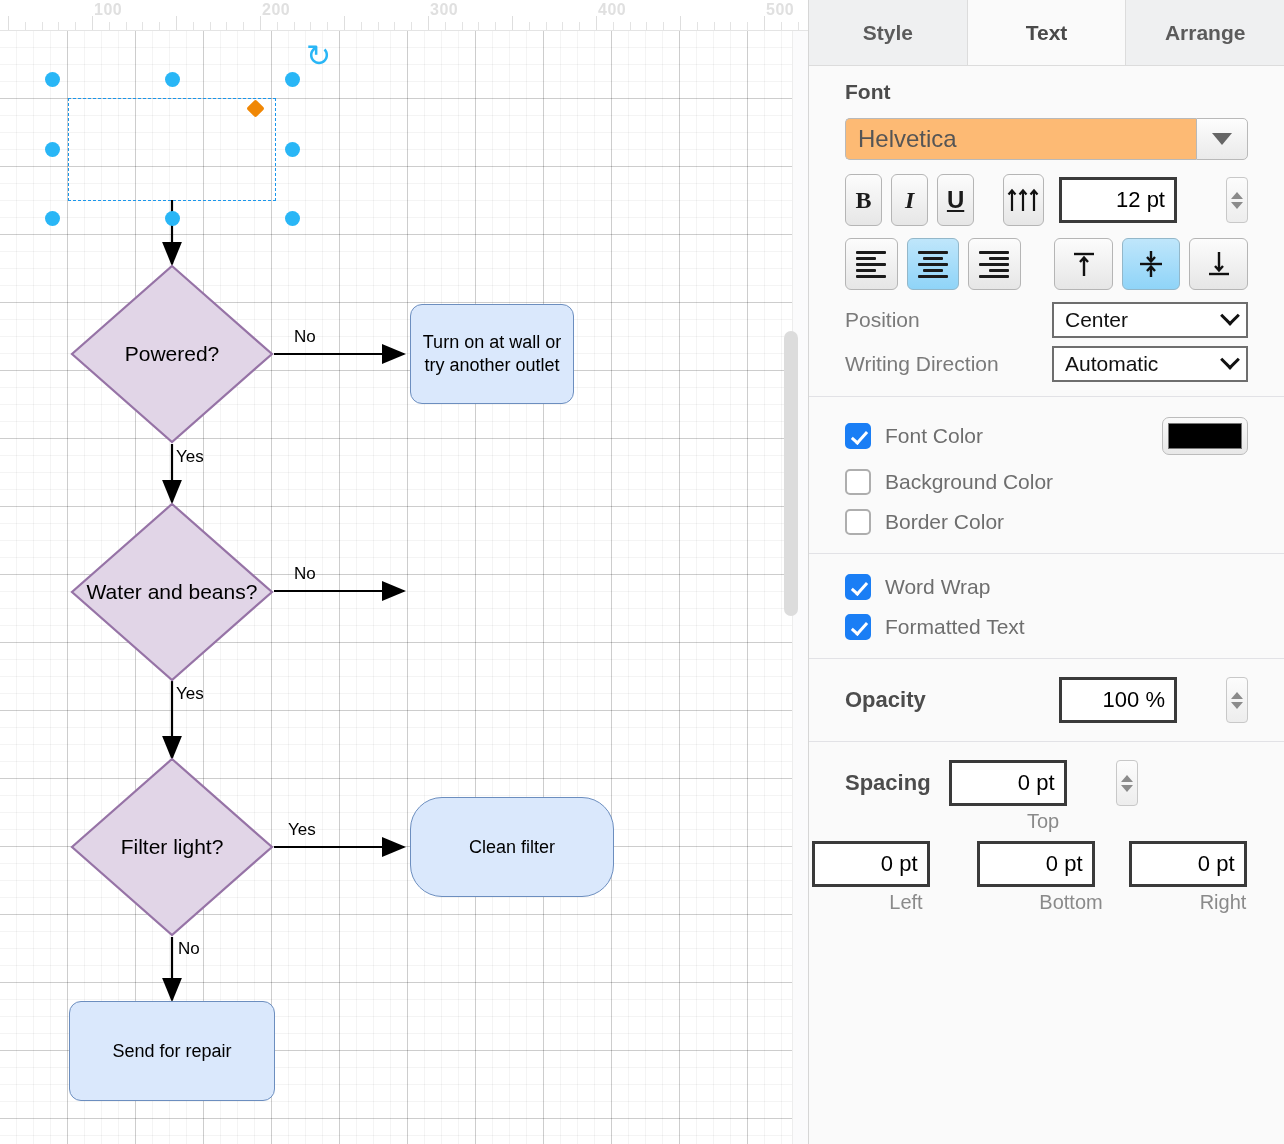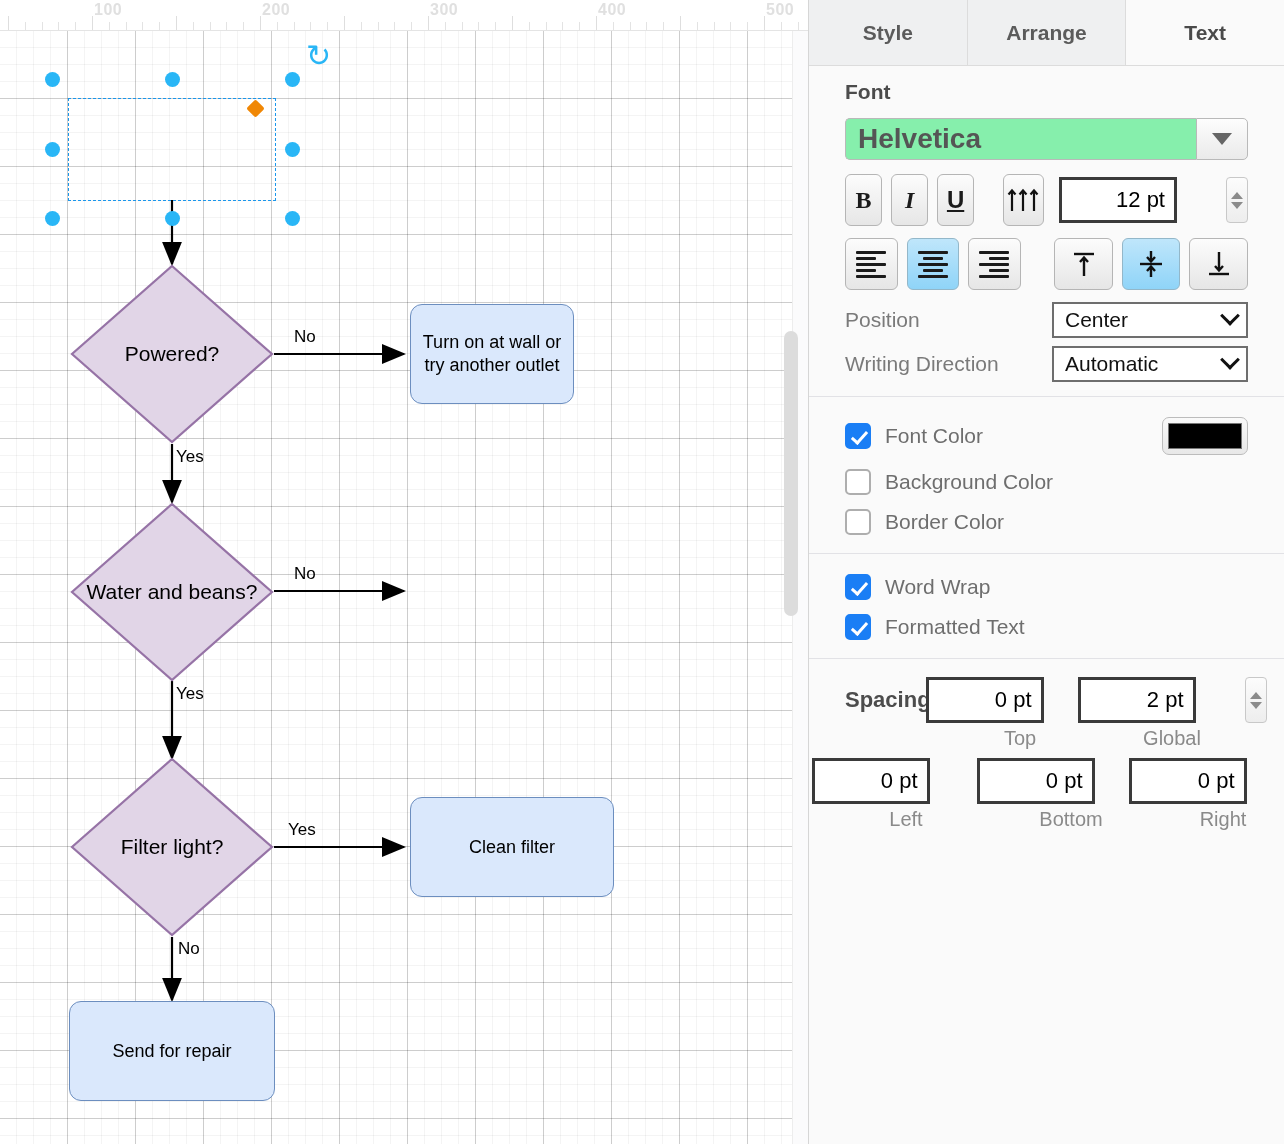--- a/index.html
+++ b/index.html
@@ -151,27 +151,27 @@
   .section { padding: 14px 36px 14px 36px; border-bottom: 1px solid #e2e2e6; }
   .section.no-border { border-bottom: none; }
 
   .sec-title {
     font-size: 21px; font-weight: 700; color: #4c4c4c; margin-bottom: 14px;
   }
 
   .font-row { display: flex; margin-bottom: 14px; }
   .font-input {
     flex: 1; height: 42px;
-    background: #86efac;
+    background: #fdba74;
     border: 1px solid #b9b9b9;
     border-right: none;
     border-radius: 5px 0 0 5px;
     display: flex; align-items: center;
     padding-left: 12px;
-    font-size: 28px; color: #555; font-weight: bold;
+    font-size: 24px; color: #555;
   }
   .font-drop {
     width: 52px; height: 42px;
     background: linear-gradient(#fdfdfd, #eaeaea);
     border: 1px solid #b9b9b9;
     border-radius: 0 5px 5px 0;
     display: flex; align-items: center; justify-content: center;
   }
   .caret-down {
     width: 0; height: 0;
@@ -352,21 +352,21 @@
     </div>
 
 
     <div class="diamond-wrap" style="left:70px;top:757px;width:204px;height:180px;">
       <svg width="204" height="180" viewBox="0 0 204 180">
         <polygon points="102,2 202,90 102,178 2,90" fill="#e1d5e7" stroke="#9673a6" stroke-width="2.2"></polygon>
       </svg>
       <div class="diamond-label">Filter light?</div>
     </div>
 
-    <div class="shape rect-node" style="left:410px;top:797px;width:204px;height:100px;">
+    <div class="shape rect-node" style="left:410px;top:797px;width:204px;height:100px;border-radius:32px;">
       <span>Clean filter</span>
     </div>
 
     <div class="shape rect-node" style="left:69px;top:1001px;width:206px;height:100px;">
       <span>Send for repair</span>
     </div>
 
     <div class="edge-label" style="left:294px;top:327px;">No</div>
     <div class="edge-label" style="left:176px;top:447px;">Yes</div>
     <div class="edge-label" style="left:294px;top:564px;">No</div>
@@ -432,22 +432,22 @@
 
     <div id="scroll-track">
       <div id="scroll-thumb"></div>
     </div>
   </div>
 
   <div id="panel">
 
     <div id="tabs">
       <div class="tab">Style</div>
+      <div class="tab active">Text</div>
       <div class="tab">Arrange</div>
-      <div class="tab active">Text</div>
     </div>
 
     <div class="section">
       <div class="sec-title">Font</div>
 
       <div class="font-row">
         <div class="font-input">Helvetica</div>
         <div class="font-drop">
           <span class="caret-down"></span>
         </div>
@@ -571,44 +571,46 @@
       <div class="ckrow">
         <span class="ckbox checked"></span>
         <span class="cklabel">Word Wrap</span>
       </div>
       <div class="ckrow" style="margin-bottom:0">
         <span class="ckbox checked"></span>
         <span class="cklabel">Formatted Text</span>
       </div>
     </div>
 
+    <div class="section" style="padding-top:18px;padding-bottom:18px;">
+      <div class="oprow">
+        <span class="lbl">Opacity</span>
+        <div class="numbox">
+          <div class="numfield">100 %</div>
+          <div class="spin">
+            <i class="up"></i>
+            <i class="dn"></i>
+          </div>
+        </div>
+      </div>
+    </div>
 
     <div class="section no-border" style="padding:18px 36px 18px 8px;">
       <div class="sp-grid1">
         <span class="lbl" style="padding-left:28px">Spacing</span>
         <div class="sp-col">
           <div class="numbox">
             <div class="numfield">0 pt</div>
             <div class="spin">
               <i class="up"></i>
               <i class="dn"></i>
             </div>
           </div>
           <span class="sp-cap">Top</span>
         </div>
-        <div class="sp-col">
-          <div class="numbox">
-            <div class="numfield">2 pt</div>
-            <div class="spin">
-              <i class="up"></i>
-              <i class="dn"></i>
-            </div>
-          </div>
-          <span class="sp-cap">Global</span>
-        </div>
       </div>
 
       <div class="sp-row2">
         <div class="sp-col" style="width:178px">
           <div class="numbox">
             <div class="numfield">0 pt</div>
             <div class="spin">
               <i class="up"></i>
               <i class="dn"></i>
             </div>

